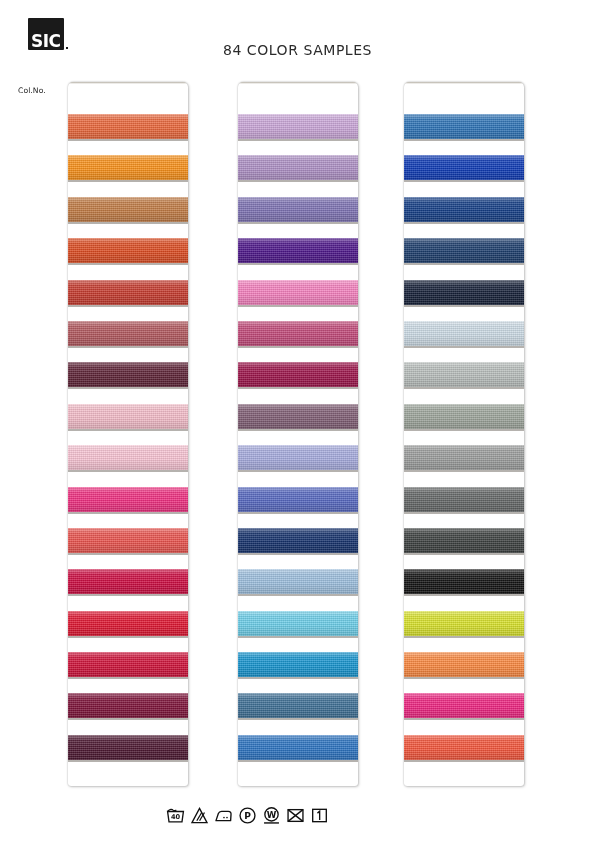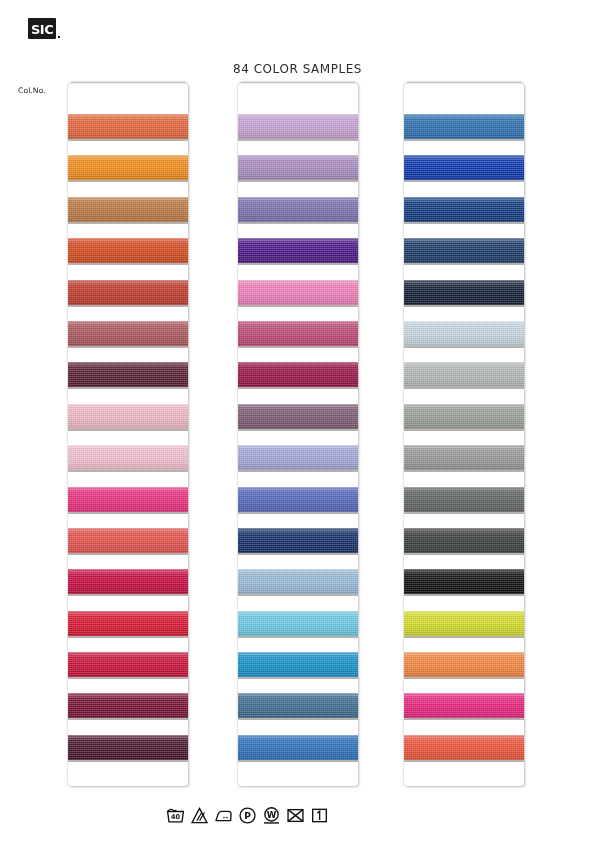--- a/index.html
+++ b/index.html
@@ -21,24 +21,24 @@
     left: 28px;
     top: 18px;
     display: flex;
     align-items: flex-end;
   }
   #brand-logo .logo-box {
     background: #1a1a1a;
     color: #ffffff;
     font-family: "DejaVu Sans", sans-serif;
     font-weight: bold;
-    font-size: 13px;
+    font-size: 17px;
     letter-spacing: -0.5px;
     line-height: 14px;
-    padding: 5px 3px 2px 3px;
+    padding: 16px 3px 2px 3px;
     border-radius: 1px;
   }
   #brand-logo .logo-dot {
     width: 2px;
     height: 2px;
     background: #1a1a1a;
     margin-left: 2px;
     margin-bottom: 1px;
   }
 
@@ -55,23 +55,23 @@
     background: #141414;
     color: #ffffff;
     font-family: "DejaVu Sans", sans-serif;
     font-weight: bold;
     font-size: 11.5px;
     letter-spacing: 0.4px;
     padding: 3px 22px 4px 22px;
     border-radius: 9px;
   }
   #subtitle {
-    margin-top: 24px;
+    margin-top: 4px;
     font-family: "DejaVu Sans", sans-serif;
-    font-size: 12px;
+    font-size: 14px;
     letter-spacing: 0.55px;
     color: #2b2b2b;
   }
 
   
   .column {
     position: absolute;
     top: 82px;
   }
   #column-0 { left: 68px; }

